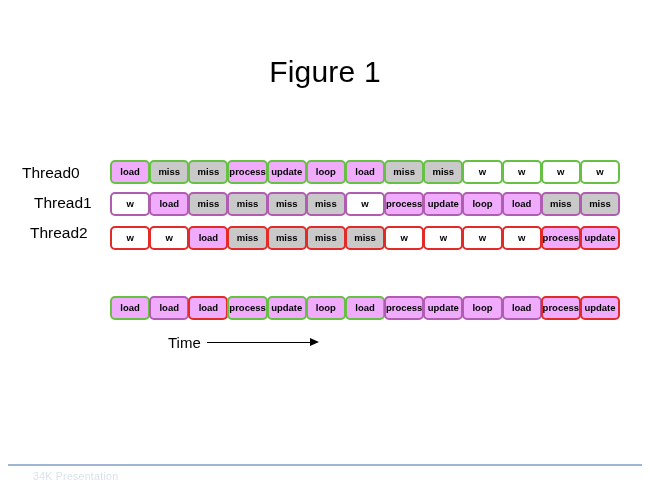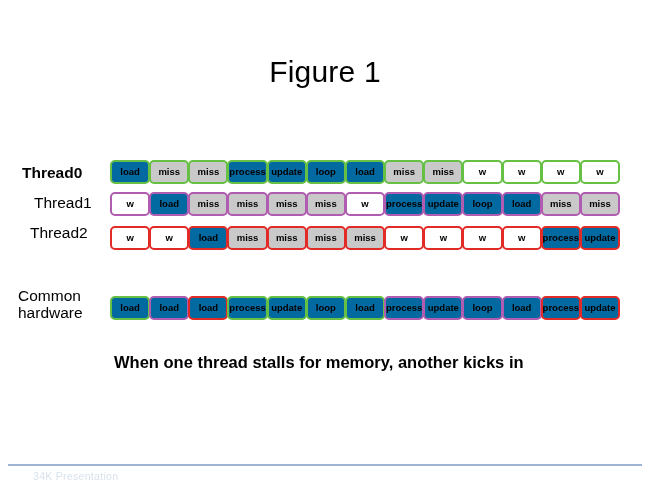--- a/index.html
+++ b/index.html
@@ -21,21 +21,21 @@
 
   
   .row-label{
     position:absolute;
     font-size:15.5px;
     color:#000;
     text-align:left;
     white-space:pre-line;
     line-height:1.12;
   }
-  #label-t0{left:22px;top:164px;font-weight:bold;}
+  #label-t0{left:22px;top:164px;}
   #label-t1{left:34px;top:194px;}
   #label-t2{left:30px;top:224px;}
   #label-hw{left:18px;top:287px;}
 
   
   .timeline{
     position:absolute;
     left:110px;
     width:510px;
     height:24px;
@@ -58,21 +58,21 @@
     font-size:9.5px;
     font-weight:bold;
     color:#000;
     margin-right:-1px;
     overflow:hidden;
     line-height:1;
   }
   .cell:last-child{margin-right:0;}
 
   
-  .fill-work{background:#0369a1;}
+  .fill-work{background:#f0abfc;}
   .fill-miss{background:#c9c9c9;}
   .fill-wait{background:#ffffff;}
 
   
   .bd-green{border-color:#66c043;}
   .bd-purple{border-color:#b05cb0;}
   .bd-red{border-color:#e22b26;}
 
   
   #time-group{
@@ -117,22 +117,20 @@
 </head>
 <body>
 
 <div id="slide">
 
   <div class="title">Figure 1</div>
 
   <div class="row-label" id="label-t0">Thread0</div>
   <div class="row-label" id="label-t1">Thread1</div>
   <div class="row-label" id="label-t2">Thread2</div>
-  <div class="row-label" id="label-hw">Common
-hardware</div>
 
   <div class="timeline" id="row-t0">
       <div class="cell fill-work bd-green">load</div>
       <div class="cell fill-miss bd-green">miss</div>
       <div class="cell fill-miss bd-green">miss</div>
       <div class="cell fill-work bd-green">process</div>
       <div class="cell fill-work bd-green">update</div>
       <div class="cell fill-work bd-green">loop</div>
       <div class="cell fill-work bd-green">load</div>
       <div class="cell fill-miss bd-green">miss</div>
@@ -181,19 +179,25 @@
       <div class="cell fill-work bd-green">loop</div>
       <div class="cell fill-work bd-green">load</div>
       <div class="cell fill-work bd-purple">process</div>
       <div class="cell fill-work bd-purple">update</div>
       <div class="cell fill-work bd-purple">loop</div>
       <div class="cell fill-work bd-purple">load</div>
       <div class="cell fill-work bd-red">process</div>
       <div class="cell fill-work bd-red">update</div>
     </div>
 
-
-  <div class="caption">When one thread stalls for memory, another kicks in</div>
+  <div id="time-group">
+    <span id="time-label">Time</span>
+    <span id="time-arrow">
+      <span class="shaft"></span>
+        <span class="head"></span>
+    </span>
+  </div>
+
 
   <div id="footer-rule"></div>
   <div id="footer-text">34K Presentation</div>
 
 </div>
 
 </body></html>

